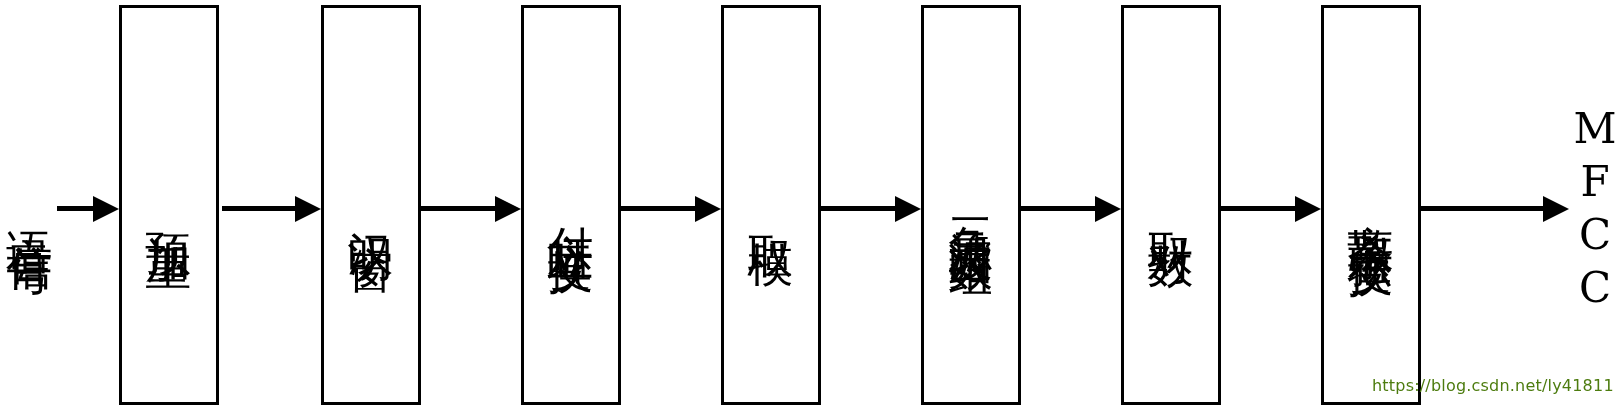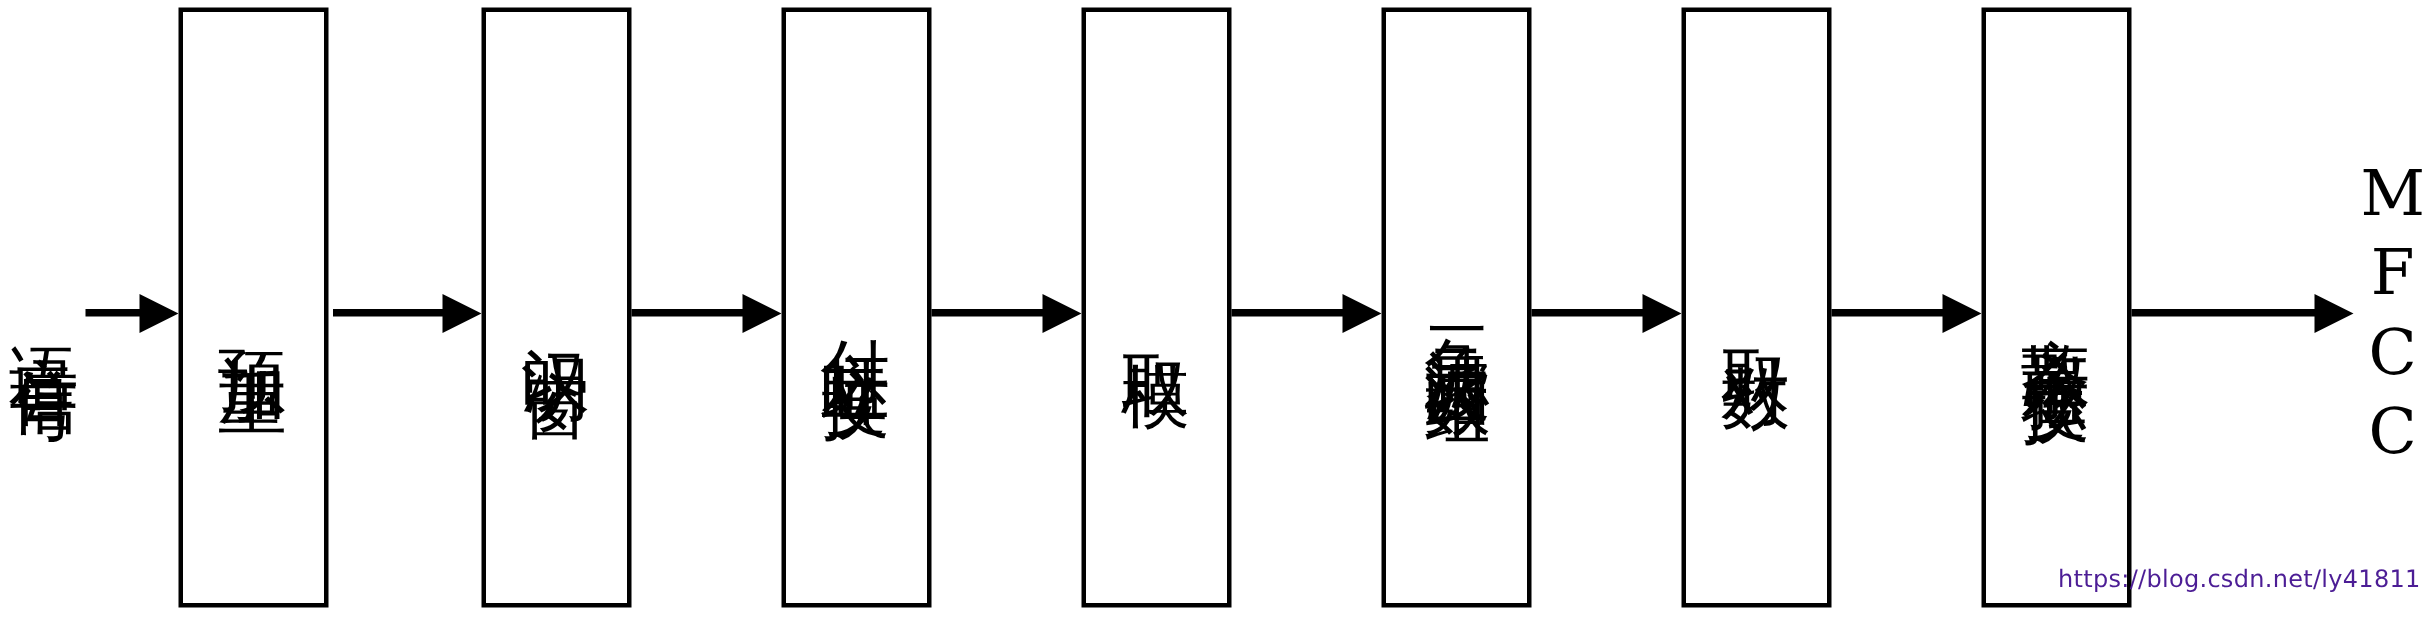--- a/index.html
+++ b/index.html
@@ -96,21 +96,21 @@
     border-bottom: 13px solid transparent;
     border-left: 26px solid #000000;
   }
   
   #watermark {
     position: absolute;
     left: 1372px;
     top: 376px;
     font-family: "DejaVu Sans", sans-serif;
     font-size: 16px;
-    color: #4c1d95;
+    color: #4d7c0f;
     letter-spacing: 0.2px;
     white-space: nowrap;
     user-select: none;
   }
 </style>
 </head>
 <body>
 
 <div id="diagram">
 

